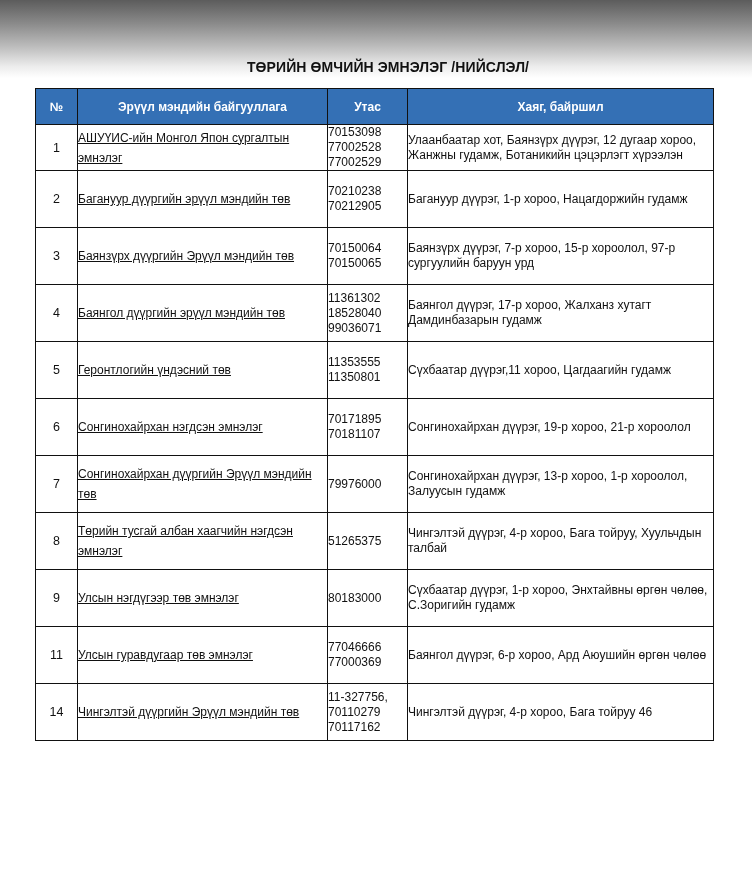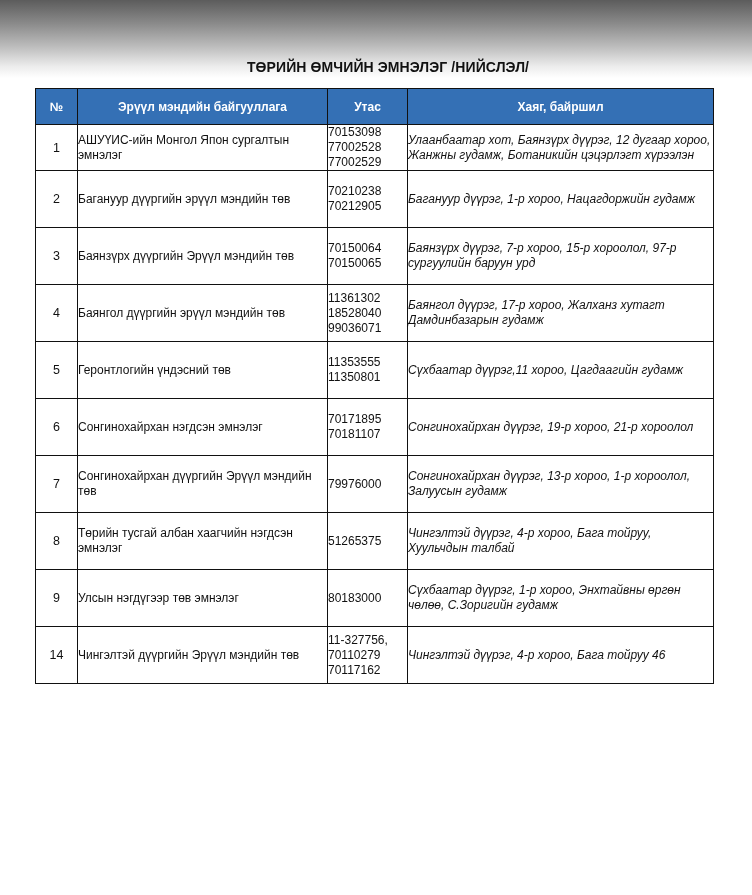--- a/index.html
+++ b/index.html
@@ -60,31 +60,31 @@
     col.c-org { width: 250px; }
     col.c-phone { width: 80px; }
     col.c-addr { width: 306px; }
     td.num {
       text-align: center;
       font-size: 12.5px;
     }
     td.org {
       padding-left: 7px;
       padding-right: 4px;
-      line-height: 15px;
+      line-height: 20px;
+      text-decoration: underline;
     }
     td.phone {
       text-align: left;
       line-height: 15px;
     }
     td.addr {
       padding-left: 5px;
       padding-right: 4px;
       line-height: 15px;
-      font-style: italic;
     }
     .phone-line {
       display: block;
     }
     tr.r-med td { height: 56px; }
     tr.r-short td { height: 35px; }
     tr.r1 td { height: 45px; }
   </style>
 </head>
 <body>
@@ -193,20 +193,29 @@
     <tr class="r-med">
       <td class="num">9</td>
       <td class="org">Улсын нэгдүгээр төв эмнэлэг</td>
       <td class="phone">
         <span class="phone-line">80183000</span>
       </td>
       <td class="addr">Сүхбаатар дүүрэг, 1-р хороо, Энхтайвны өргөн чөлөө, С.Зоригийн гудамж</td>
     </tr>
 
 
+    <tr class="r-med">
+      <td class="num">11</td>
+      <td class="org">Улсын гуравдугаар төв эмнэлэг</td>
+      <td class="phone">
+        <span class="phone-line">77046666</span>
+        <span class="phone-line">77000369</span>
+      </td>
+      <td class="addr">Баянгол дүүрэг, 6-р хороо, Ард Аюушийн өргөн чөлөө</td>
+    </tr>
 
 
 
     <tr class="r-med">
       <td class="num">14</td>
       <td class="org">Чингэлтэй дүүргийн Эрүүл мэндийн төв</td>
       <td class="phone">
         <span class="phone-line">11-327756,</span>
         <span class="phone-line">70110279</span>
         <span class="phone-line">70117162</span>

